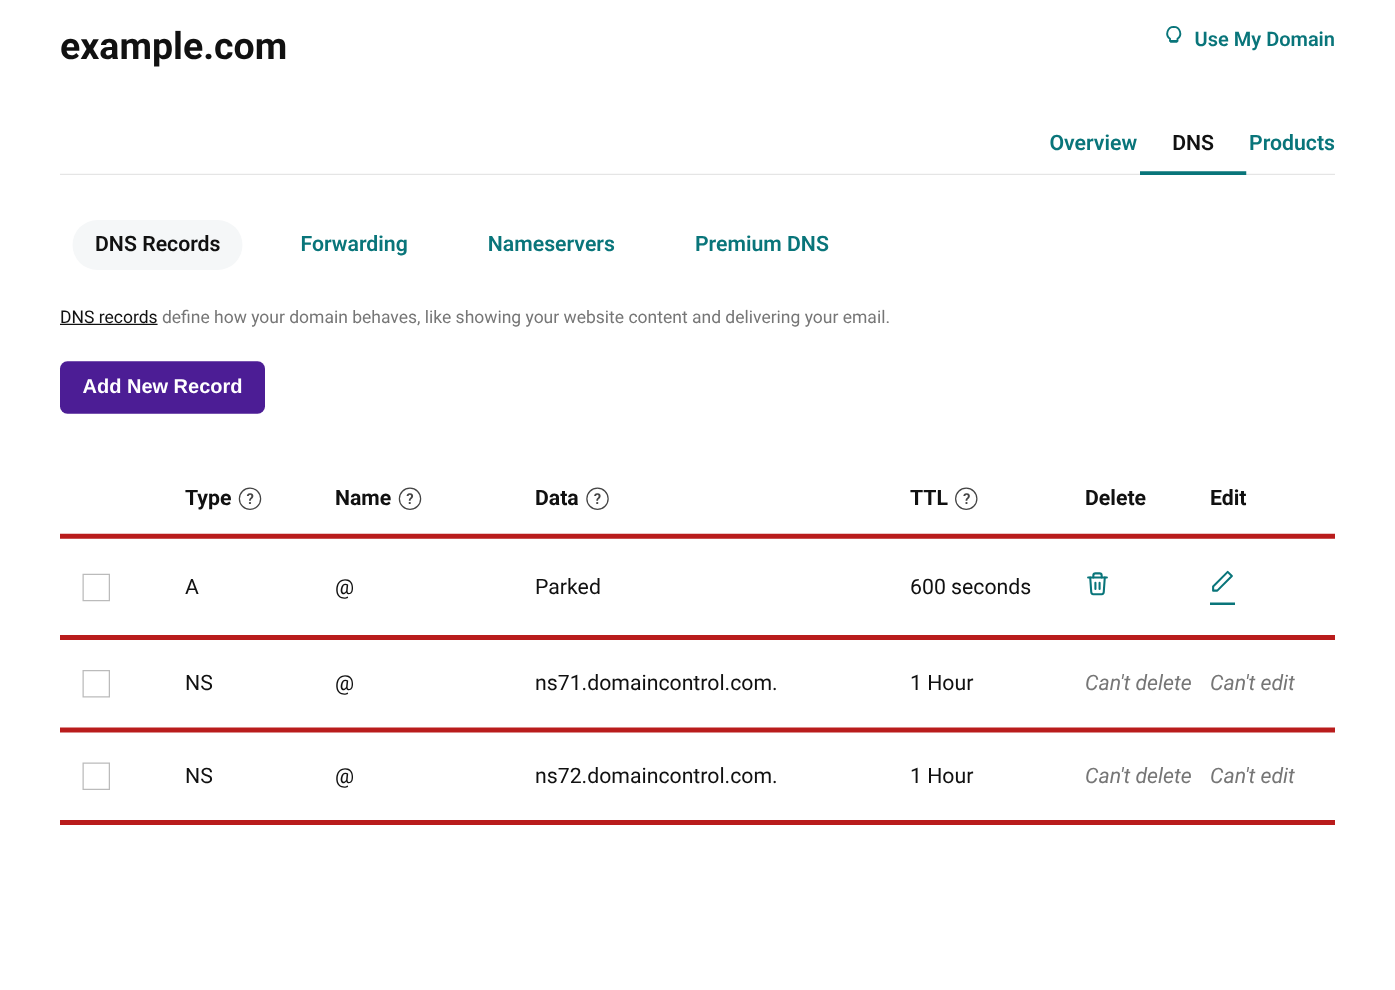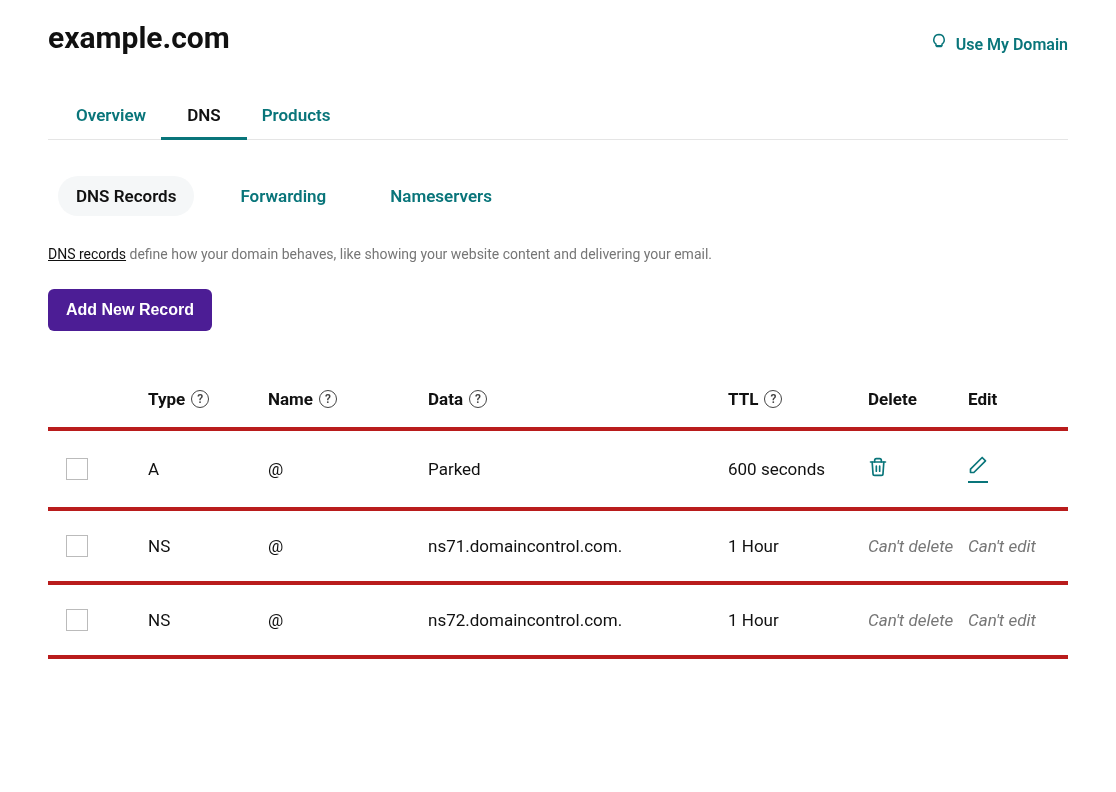--- a/index.html
+++ b/index.html
@@ -10,21 +10,21 @@
     body {
       font-family: -apple-system, BlinkMacSystemFont, "Segoe UI", Roboto, Helvetica, Arial, sans-serif;
       background: #fff;
       color: #111;
       width: 1116px;
       padding: 20px 48px 40px 48px;
     }
     .header-row {
       display: flex;
       justify-content: space-between;
-      align-items: flex-end;
+      align-items: flex-start;
       margin-bottom: 40px;
     }
     .domain-title {
       font-size: 30px;
       font-weight: 700;
       color: #111;
     }
     .use-my-domain {
       display: flex;
       align-items: center;
@@ -33,23 +33,24 @@
       font-size: 16px;
       font-weight: 600;
       cursor: pointer;
     }
     .use-my-domain svg {
       width: 18px;
       height: 18px;
     }
     .tabs-primary {
       display: flex;
-      gap: 41px;
+      gap: 28px;
       border-bottom: 1px solid #e5e5e5;
       padding-left: 28px;
+      justify-content: flex-end;
     }
     .tab-primary {
       padding: 10px 0 14px 0;
       font-size: 17px;
       font-weight: 600;
       color: #09757a;
       cursor: pointer;
       position: relative;
     }
     .tab-primary.active {
@@ -195,20 +196,21 @@
 <div class="tabs-primary">
   <div class="tab-primary">Overview</div>
   <div class="tab-primary active">DNS</div>
   <div class="tab-primary">Products</div>
 </div>
 
 <div class="tabs-secondary">
   <div class="tab-secondary active">DNS Records</div>
   <div class="tab-secondary">Forwarding</div>
   <div class="tab-secondary">Nameservers</div>
+  <div class="tab-secondary">Premium DNS</div>
 </div>
 
 <p class="description">
   <span class="link-underline">DNS records</span><span> define how your domain behaves, like showing your website content and delivering your email.</span>
 </p>
 
 <button class="add-btn">Add New Record</button>
 
 <div class="table">
   <div class="table-header">

